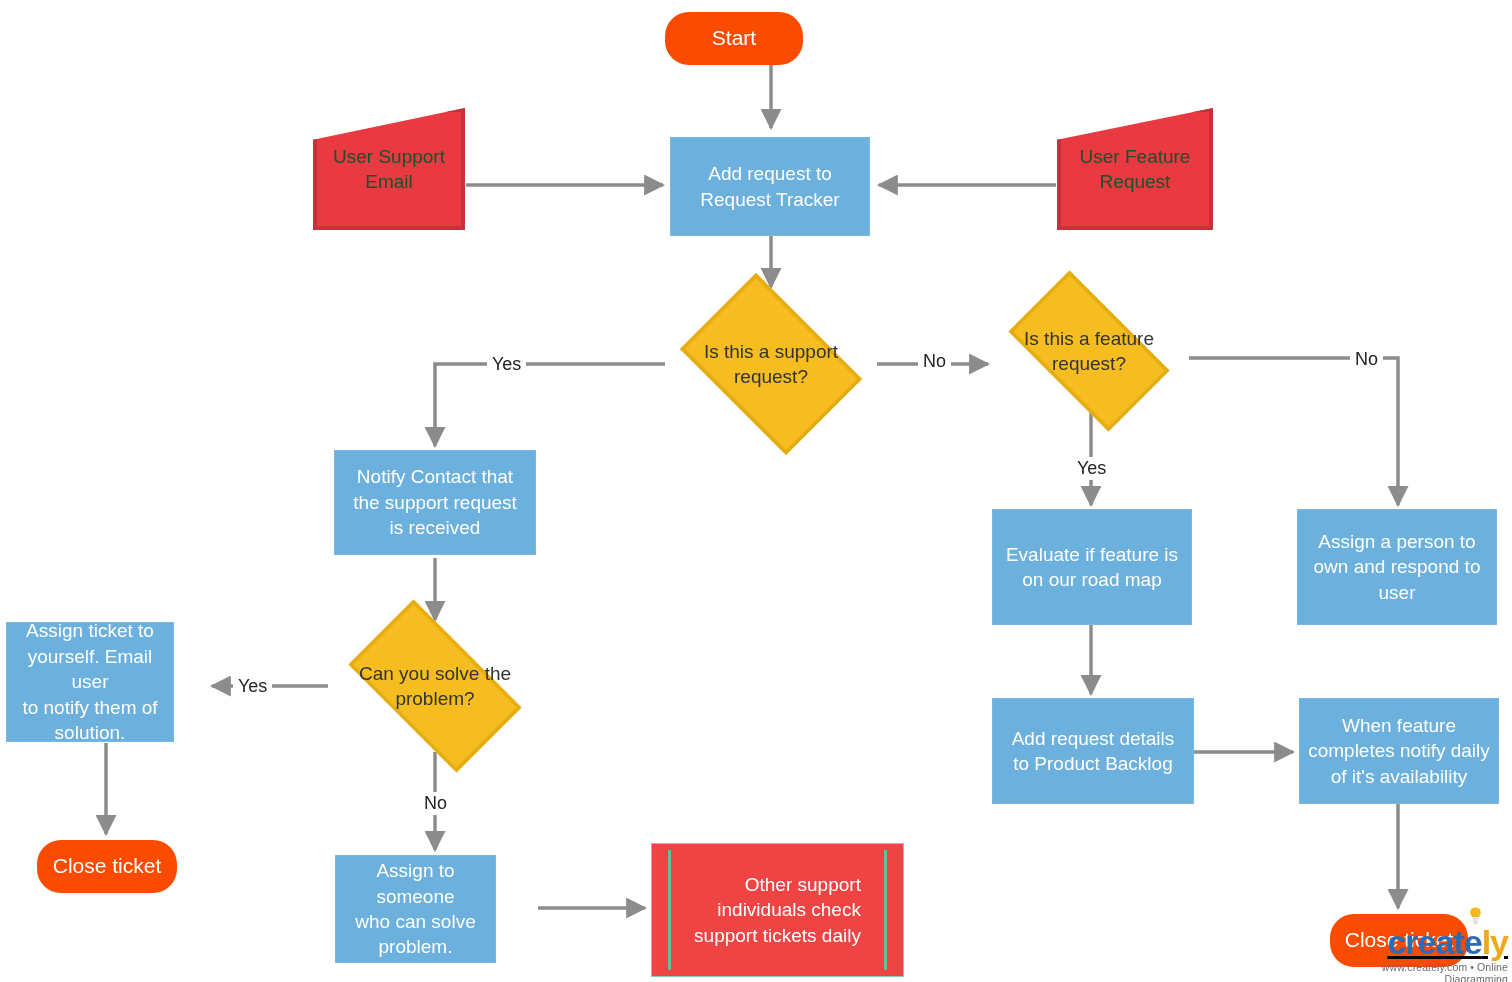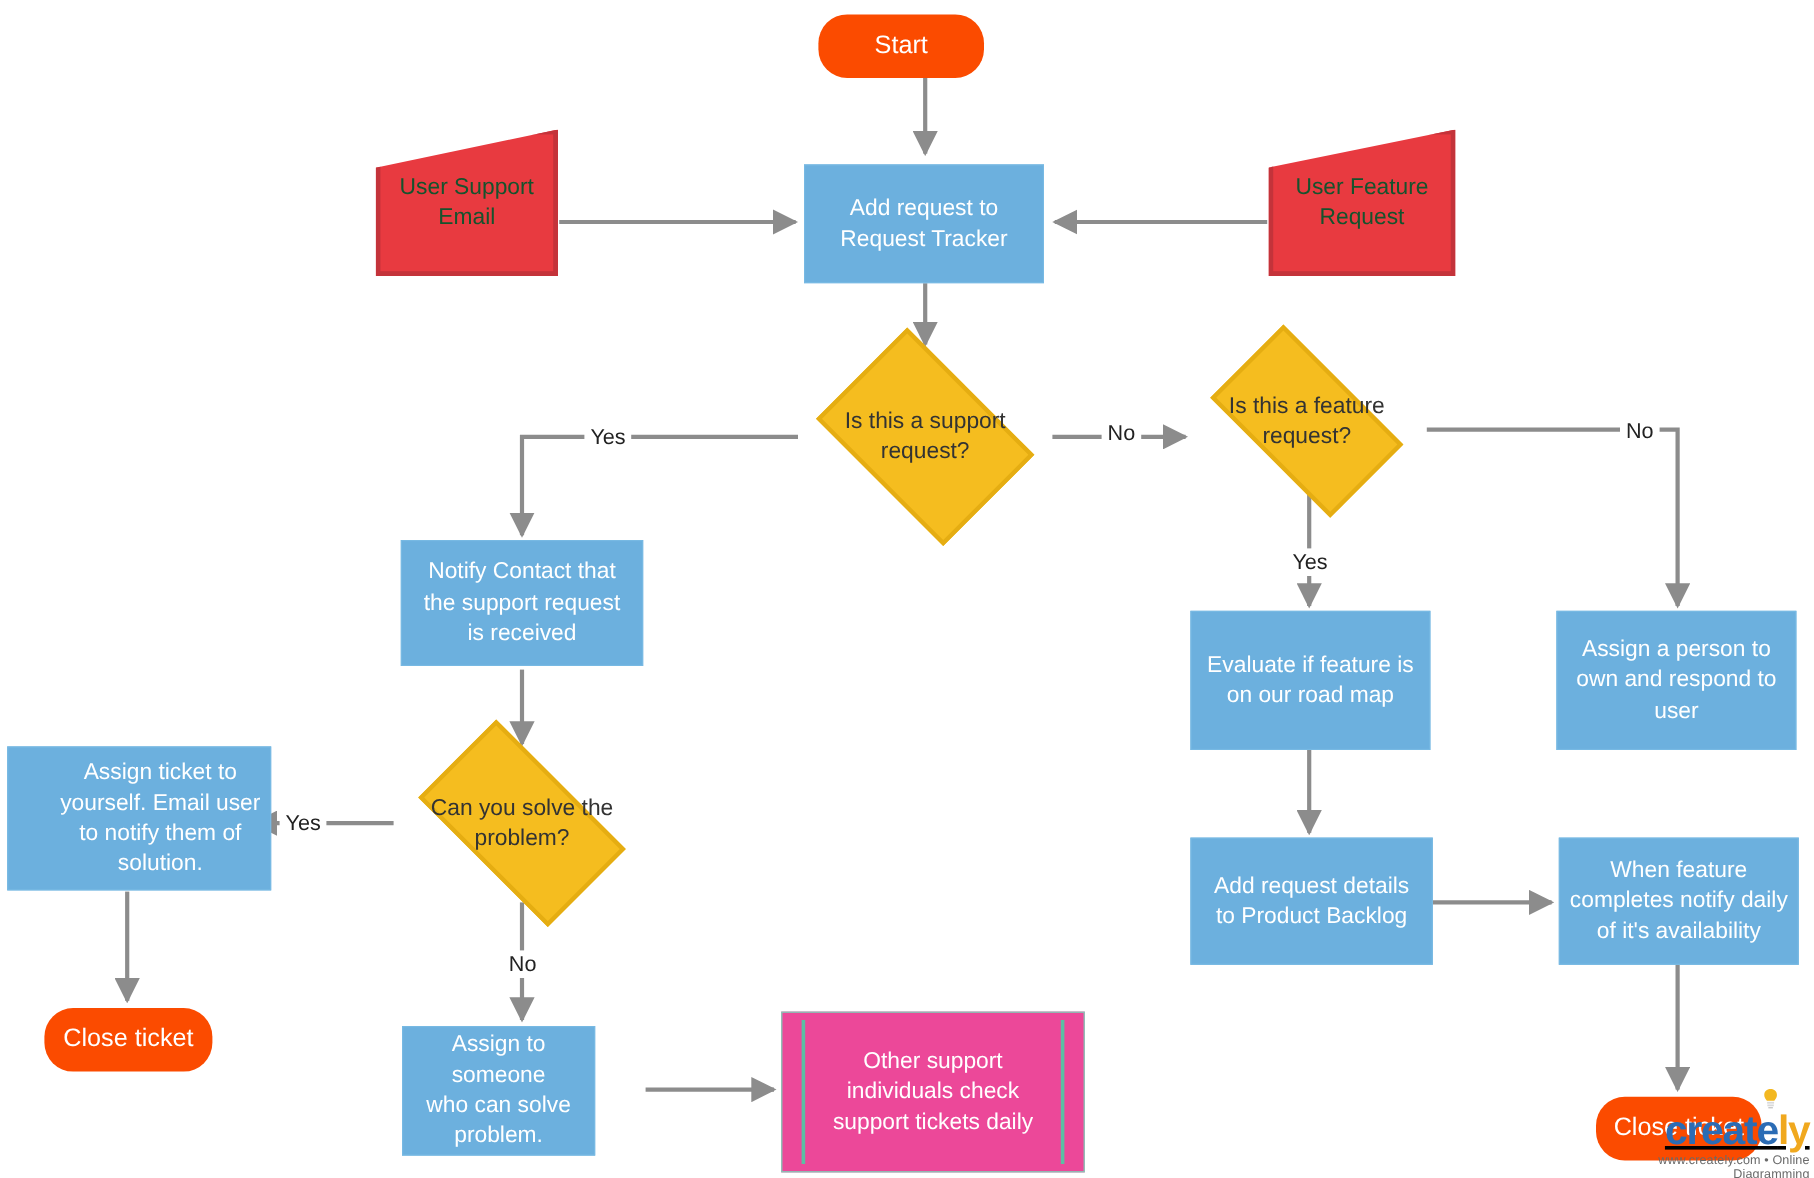--- a/index.html
+++ b/index.html
@@ -87,24 +87,25 @@
     border: 4px solid #c4333a;
     box-sizing: border-box;
     z-index: 0;
   }
   .n-doc .txt {
     position: relative;
     z-index: 1;
   }
   
   .n-sub {
-    background: #ec4899;
+    background: #ef4444;
     border: 1px solid #7ed1b9;
     color: #ffffff;
     font-size: 19px;
+    text-align: right;
   }
   .n-sub .bar {
     position: absolute;
     top: 6px;
     bottom: 6px;
     width: 3px;
     background: #5cbfa3;
     z-index: 1;
   }
   .n-sub .bar.l { left: 16px; }
@@ -191,21 +192,21 @@
       <path d="M 1189 358 L 1398 358 L 1398 505"></path>
 
       <path d="M 1091 625 L 1091 694"></path>
 
       <path d="M 1194 752 L 1293 752"></path>
 
       <path d="M 1398 804 L 1398 908"></path>
     </g>
   </svg>
 
-  <div class="node n-term" style="left:682px; top:12px; width:138px; height:53px;">
+  <div class="node n-term" style="left:665px; top:12px; width:138px; height:53px;">
     <span class="txt">Start</span>
   </div>
 
   <div class="node n-doc" style="left:313px; top:108px; width:152px; height:122px;">
     <span class="trap" style="clip-path: polygon(0% 26%, 100% 0%, 100% 100%, 0% 100%);"></span>
     <span class="txt">User Support
 Email</span>
   </div>
 
   <div class="node n-doc" style="left:1057px; top:108px; width:156px; height:122px;">
@@ -236,21 +237,21 @@
 the support request
 is received</span>
   </div>
 
   <div class="node n-dec" style="left:327px; top:621px; width:216px; height:130px;">
     <span class="diamond"></span>
     <span class="txt">Can you solve the
 problem?</span>
   </div>
 
-  <div class="node n-proc" style="left:6px; top:622px; width:220px; height:120px;justify-content:flex-end;">
+  <div class="node n-proc" style="left:6px; top:622px; width:168px; height:120px;">
     <span class="txt">Assign ticket to
 yourself. Email user
 to notify them of
 solution.</span>
   </div>
 
   <div class="node n-term" style="left:37px; top:840px; width:140px; height:53px;">
     <span class="txt">Close ticket</span>
   </div>
 

